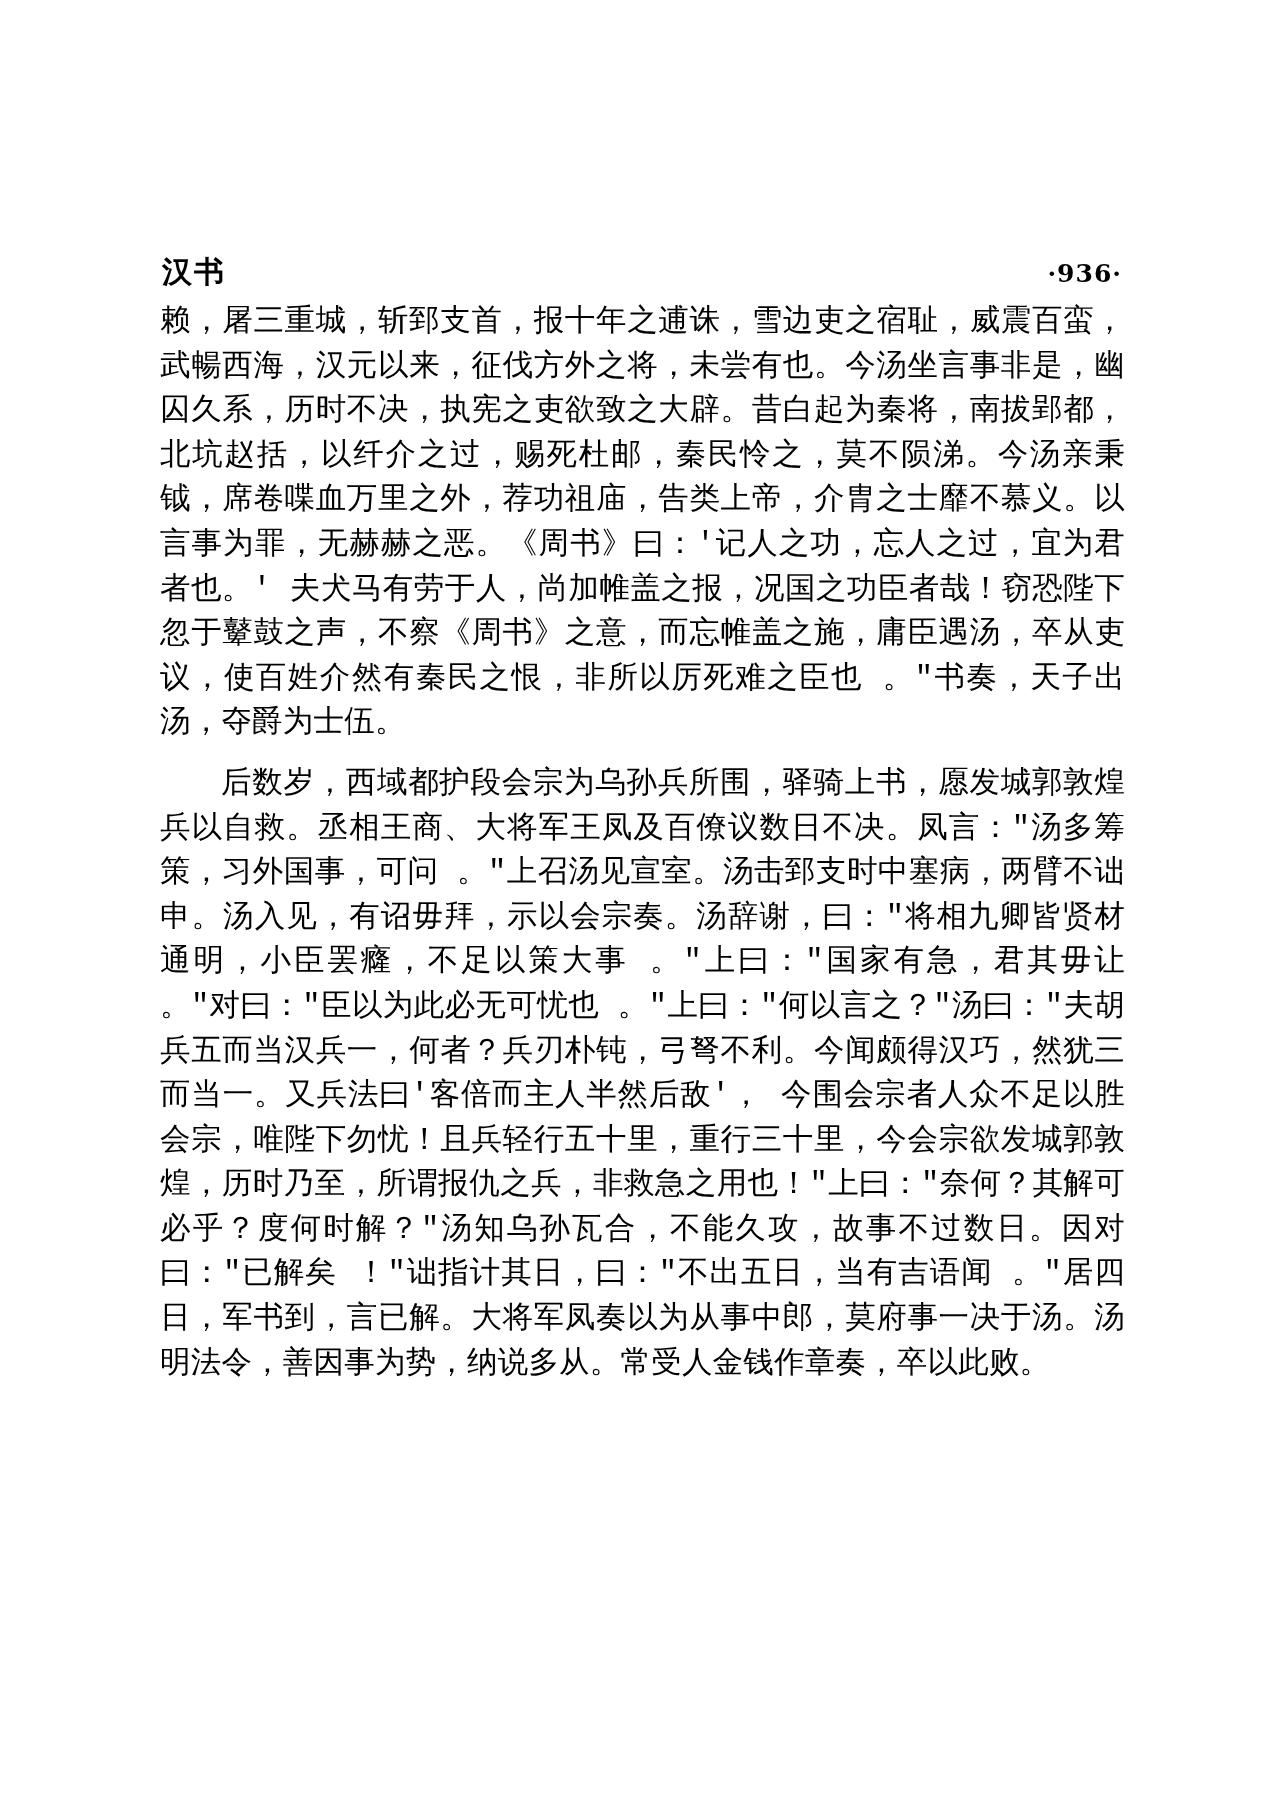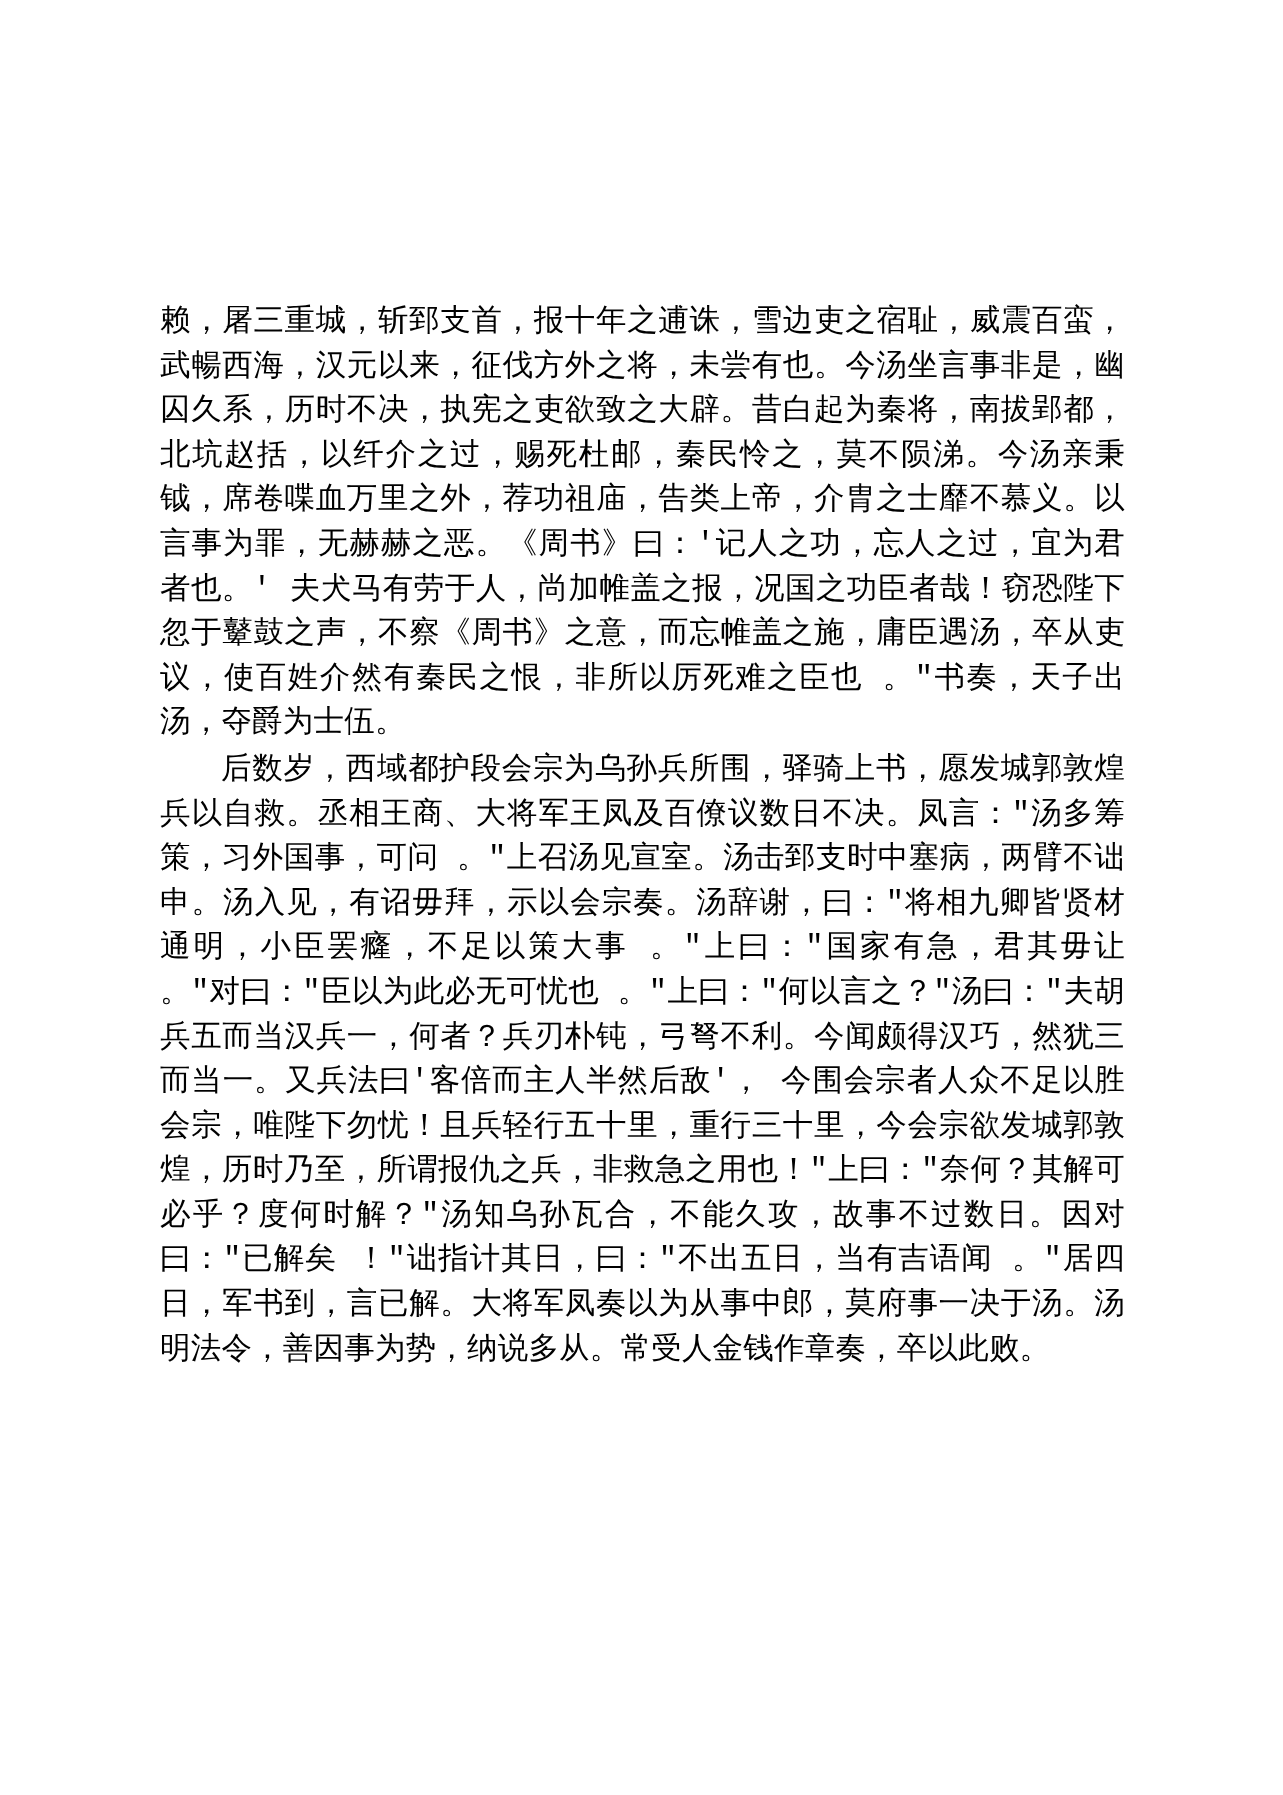--- a/index.html
+++ b/index.html
@@ -58,27 +58,31 @@
     margin: 0;
     text-indent: 0;
     hyphens: none;
     word-break: break-all;
     font-family: Liberation Mono, monospace;
   }
   .para.indent {
     text-indent: 61px;
   }
   .para + .para {
-    margin-top: 2px;
+    margin-top: 16px;
   }
 </style>
 </head>
 <body>
 
 <div class="page">
 
+  <div class="header">
+    <span class="header-title">汉书</span>
+    <span class="header-page">·936·</span>
+  </div>
 
   <div class="body-text">
     <p class="para">赖，屠三重城，斩郅支首，报十年之逋诛，雪边吏之宿耻，威震百蛮，武暢西海，汉元以来，征伐方外之将，未尝有也。今汤坐言事非是，幽囚久系，历时不决，执宪之吏欲致之大辟。昔白起为秦将，南拔郢都，北坑赵括，以纤介之过，赐死杜邮，秦民怜之，莫不陨涕。今汤亲秉钺，席卷喋血万里之外，荐功祖庙，告类上帝，介胄之士靡不慕义。以言事为罪，无赫赫之恶。《周书》曰：'记人之功，忘人之过，宜为君者也。' 夫犬马有劳于人，尚加帷盖之报，况国之功臣者哉！窃恐陛下忽于鼙鼓之声，不察《周书》之意，而忘帷盖之施，庸臣遇汤，卒从吏议，使百姓介然有秦民之恨，非所以厉死难之臣也 。"书奏，天子出汤，夺爵为士伍。</p>
     <p class="para indent">后数岁，西域都护段会宗为乌孙兵所围，驿骑上书，愿发城郭敦煌兵以自救。丞相王商、大将军王凤及百僚议数日不决。凤言："汤多筹策，习外国事，可问 。"上召汤见宣室。汤击郅支时中塞病，两臂不诎申。汤入见，有诏毋拜，示以会宗奏。汤辞谢，曰："将相九卿皆贤材通明，小臣罢癃，不足以策大事 。"上曰："国家有急，君其毋让 。"对曰："臣以为此必无可忧也 。"上曰："何以言之？"汤曰："夫胡兵五而当汉兵一，何者？兵刃朴钝，弓弩不利。今闻颇得汉巧，然犹三而当一。又兵法曰'客倍而主人半然后敌'， 今围会宗者人众不足以胜会宗，唯陛下勿忧！且兵轻行五十里，重行三十里，今会宗欲发城郭敦煌，历时乃至，所谓报仇之兵，非救急之用也！"上曰："奈何？其解可必乎？度何时解？"汤知乌孙瓦合，不能久攻，故事不过数日。因对曰："已解矣 ！"诎指计其日，曰："不出五日，当有吉语闻 。"居四日，军书到，言已解。大将军凤奏以为从事中郎，莫府事一决于汤。汤明法令，善因事为势，纳说多从。常受人金钱作章奏，卒以此败。</p>
   </div>
 
 </div>
 
 </body></html>

